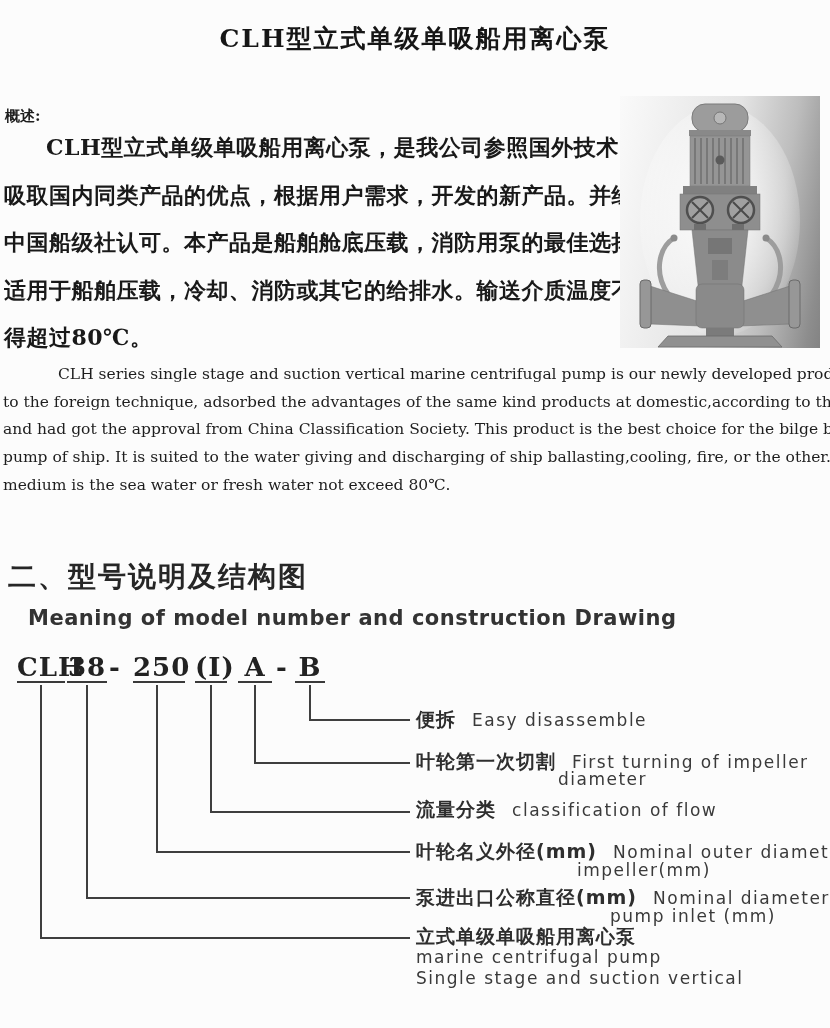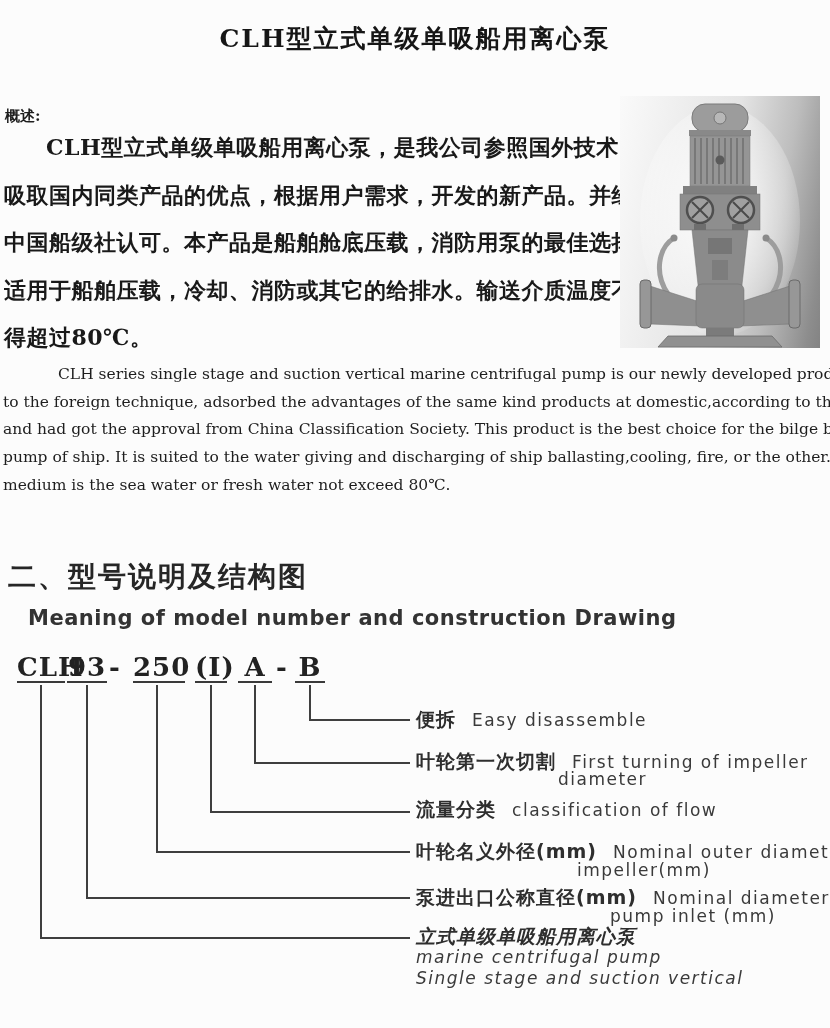--- a/index.html
+++ b/index.html
@@ -167,21 +167,21 @@
     <div class="en-line">to the foreign technique, adsorbed the advantages of the same kind products at domestic,according to the needs of user,</div>
     <div class="en-line">and had got the approval from China Classification Society. This product is the best choice for the bilge ballast and fire</div>
     <div class="en-line">pump of ship. It is suited to the water giving and discharging of ship ballasting,cooling, fire, or the other. The comveying</div>
     <div class="en-line">medium is the sea water or fresh water not exceed 80℃.</div>
   </div>
 
   <div class="sec-heading">二、型号说明及结构图</div>
   <div class="sec-subheading">Meaning of model number and construction Drawing</div>
 
   <span class="model-token underlined" style="left:17px;width:48px;">CLH</span>
-  <span class="model-token underlined" style="left:67px;width:40px;">93</span>
+  <span class="model-token underlined" style="left:67px;width:40px;">38</span>
   <span class="model-token" style="left:106px;width:18px;">-</span>
   <span class="model-token underlined" style="left:133px;width:52px;">250</span>
   <span class="model-token underlined" style="left:195px;width:32px;">(I)</span>
   <span class="model-token underlined" style="left:238px;width:34px;">A</span>
   <span class="model-token" style="left:274px;width:16px;">-</span>
   <span class="model-token underlined" style="left:295px;width:30px;">B</span>
 
   <svg class="connectors" viewBox="0 0 830 383">
     <g fill="none" stroke="#3f3f3f" stroke-width="2">
       <polyline points="310,40 310,75 410,75"></polyline>
@@ -214,19 +214,19 @@
     <span class="legend-en">Nominal outer diameter of</span>
   </div>
   <span class="legend-en2" style="left:577px;top:860px;text-align:right;">impeller(mm)</span>
 
   <div class="legend-row" style="top:885px;">
     <span class="legend-zh">泵进出口公称直径(mm)</span>
     <span class="legend-en">Nominal diameters of</span>
   </div>
   <span class="legend-en2" style="left:610px;top:906px;">pump inlet (mm)</span>
 
-  <div class="legend-row legend-col" style="top:926px;font-style:italic;">
+  <div class="legend-row legend-col" style="top:926px;">
     <span class="legend-zh" style="display:block;">立式单级单吸船用离心泵</span>
     <span class="legend-en">marine centrifugal pump</span>
     <span class="legend-en">Single stage and suction vertical</span>
   </div>
 
 </div>
 
 </body></html>

